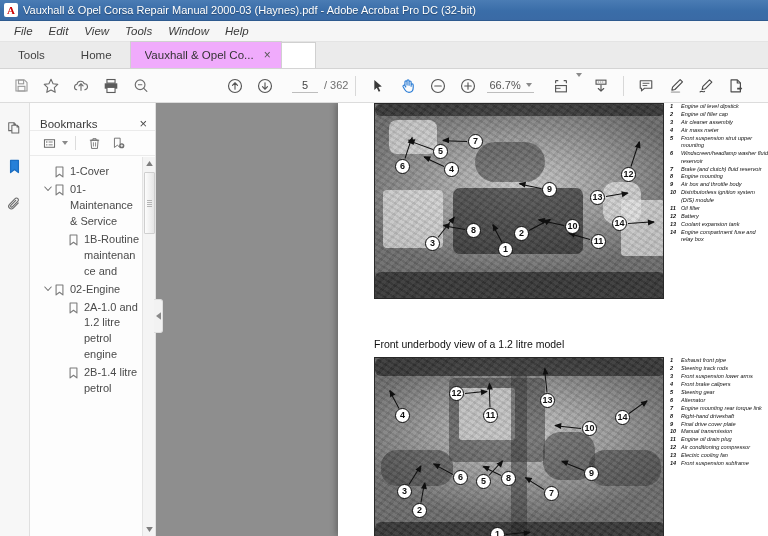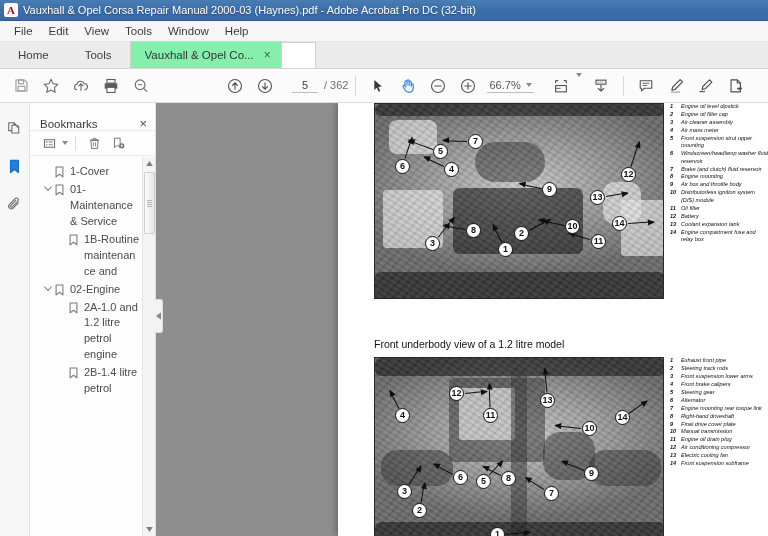--- a/index.html
+++ b/index.html
@@ -28,34 +28,35 @@
   #window-title { white-space: nowrap; overflow: hidden; text-shadow: 0 1px 1px rgba(0,0,0,.35); }
 
   
   #menubar {
     height: 21px; background: #f6f6f6; border-bottom: 1px solid #e4e4e4;
     display: flex; align-items: center; padding-left: 6px;
   }
   .menu-item {
     font-size: 11.5px; color: #3b3b3b; padding: 2px 8px; cursor: default;
     white-space: nowrap;
+    font-style: italic;
   }
 
   
   #tabbar {
     height: 27px; background: #ebebeb; border-bottom: 1px solid #d4d4d4;
     display: flex; align-items: flex-end;
   }
   .nav-tab {
     font-size: 11.5px; color: #3f3f3f; height: 27px;
     display: flex; align-items: center; padding: 0 18px;
     cursor: default; white-space: nowrap;
   }
   .doc-tab {
-    height: 27px; background: #86efac;
+    height: 27px; background: #f0abfc;
     border-left: 1px solid #d0d0d0; border-right: 1px solid #d0d0d0;
     border-top: 1px solid #d0d0d0;
     display: flex; align-items: center; padding: 0 10px 0 14px;
     font-size: 11.5px; color: #333; max-width: 160px; white-space: nowrap;
     position: relative;
   }
   .doc-tab .tab-label { overflow: hidden; text-overflow: ellipsis; }
   .tab-close {
     margin-left: 10px; font-size: 12px; color: #555; cursor: default;
     line-height: 1;
@@ -245,22 +246,22 @@
 <div id="menubar">
   <div class="menu-item">File</div>
   <div class="menu-item">Edit</div>
   <div class="menu-item">View</div>
   <div class="menu-item">Tools</div>
   <div class="menu-item">Window</div>
   <div class="menu-item">Help</div>
 </div>
 
 <div id="tabbar">
+  <div class="nav-tab">Tools</div>
   <div class="nav-tab">Home</div>
-  <div class="nav-tab">Tools</div>
   <div class="doc-tab">
     <span class="tab-label">Vauxhall &amp; Opel Co...</span>
     <span class="tab-close">×</span>
   </div>
   <div class="tab-filler"></div>
 </div>
 
 <div id="toolbar">
 
   <div class="tb-btn" title="Save">

